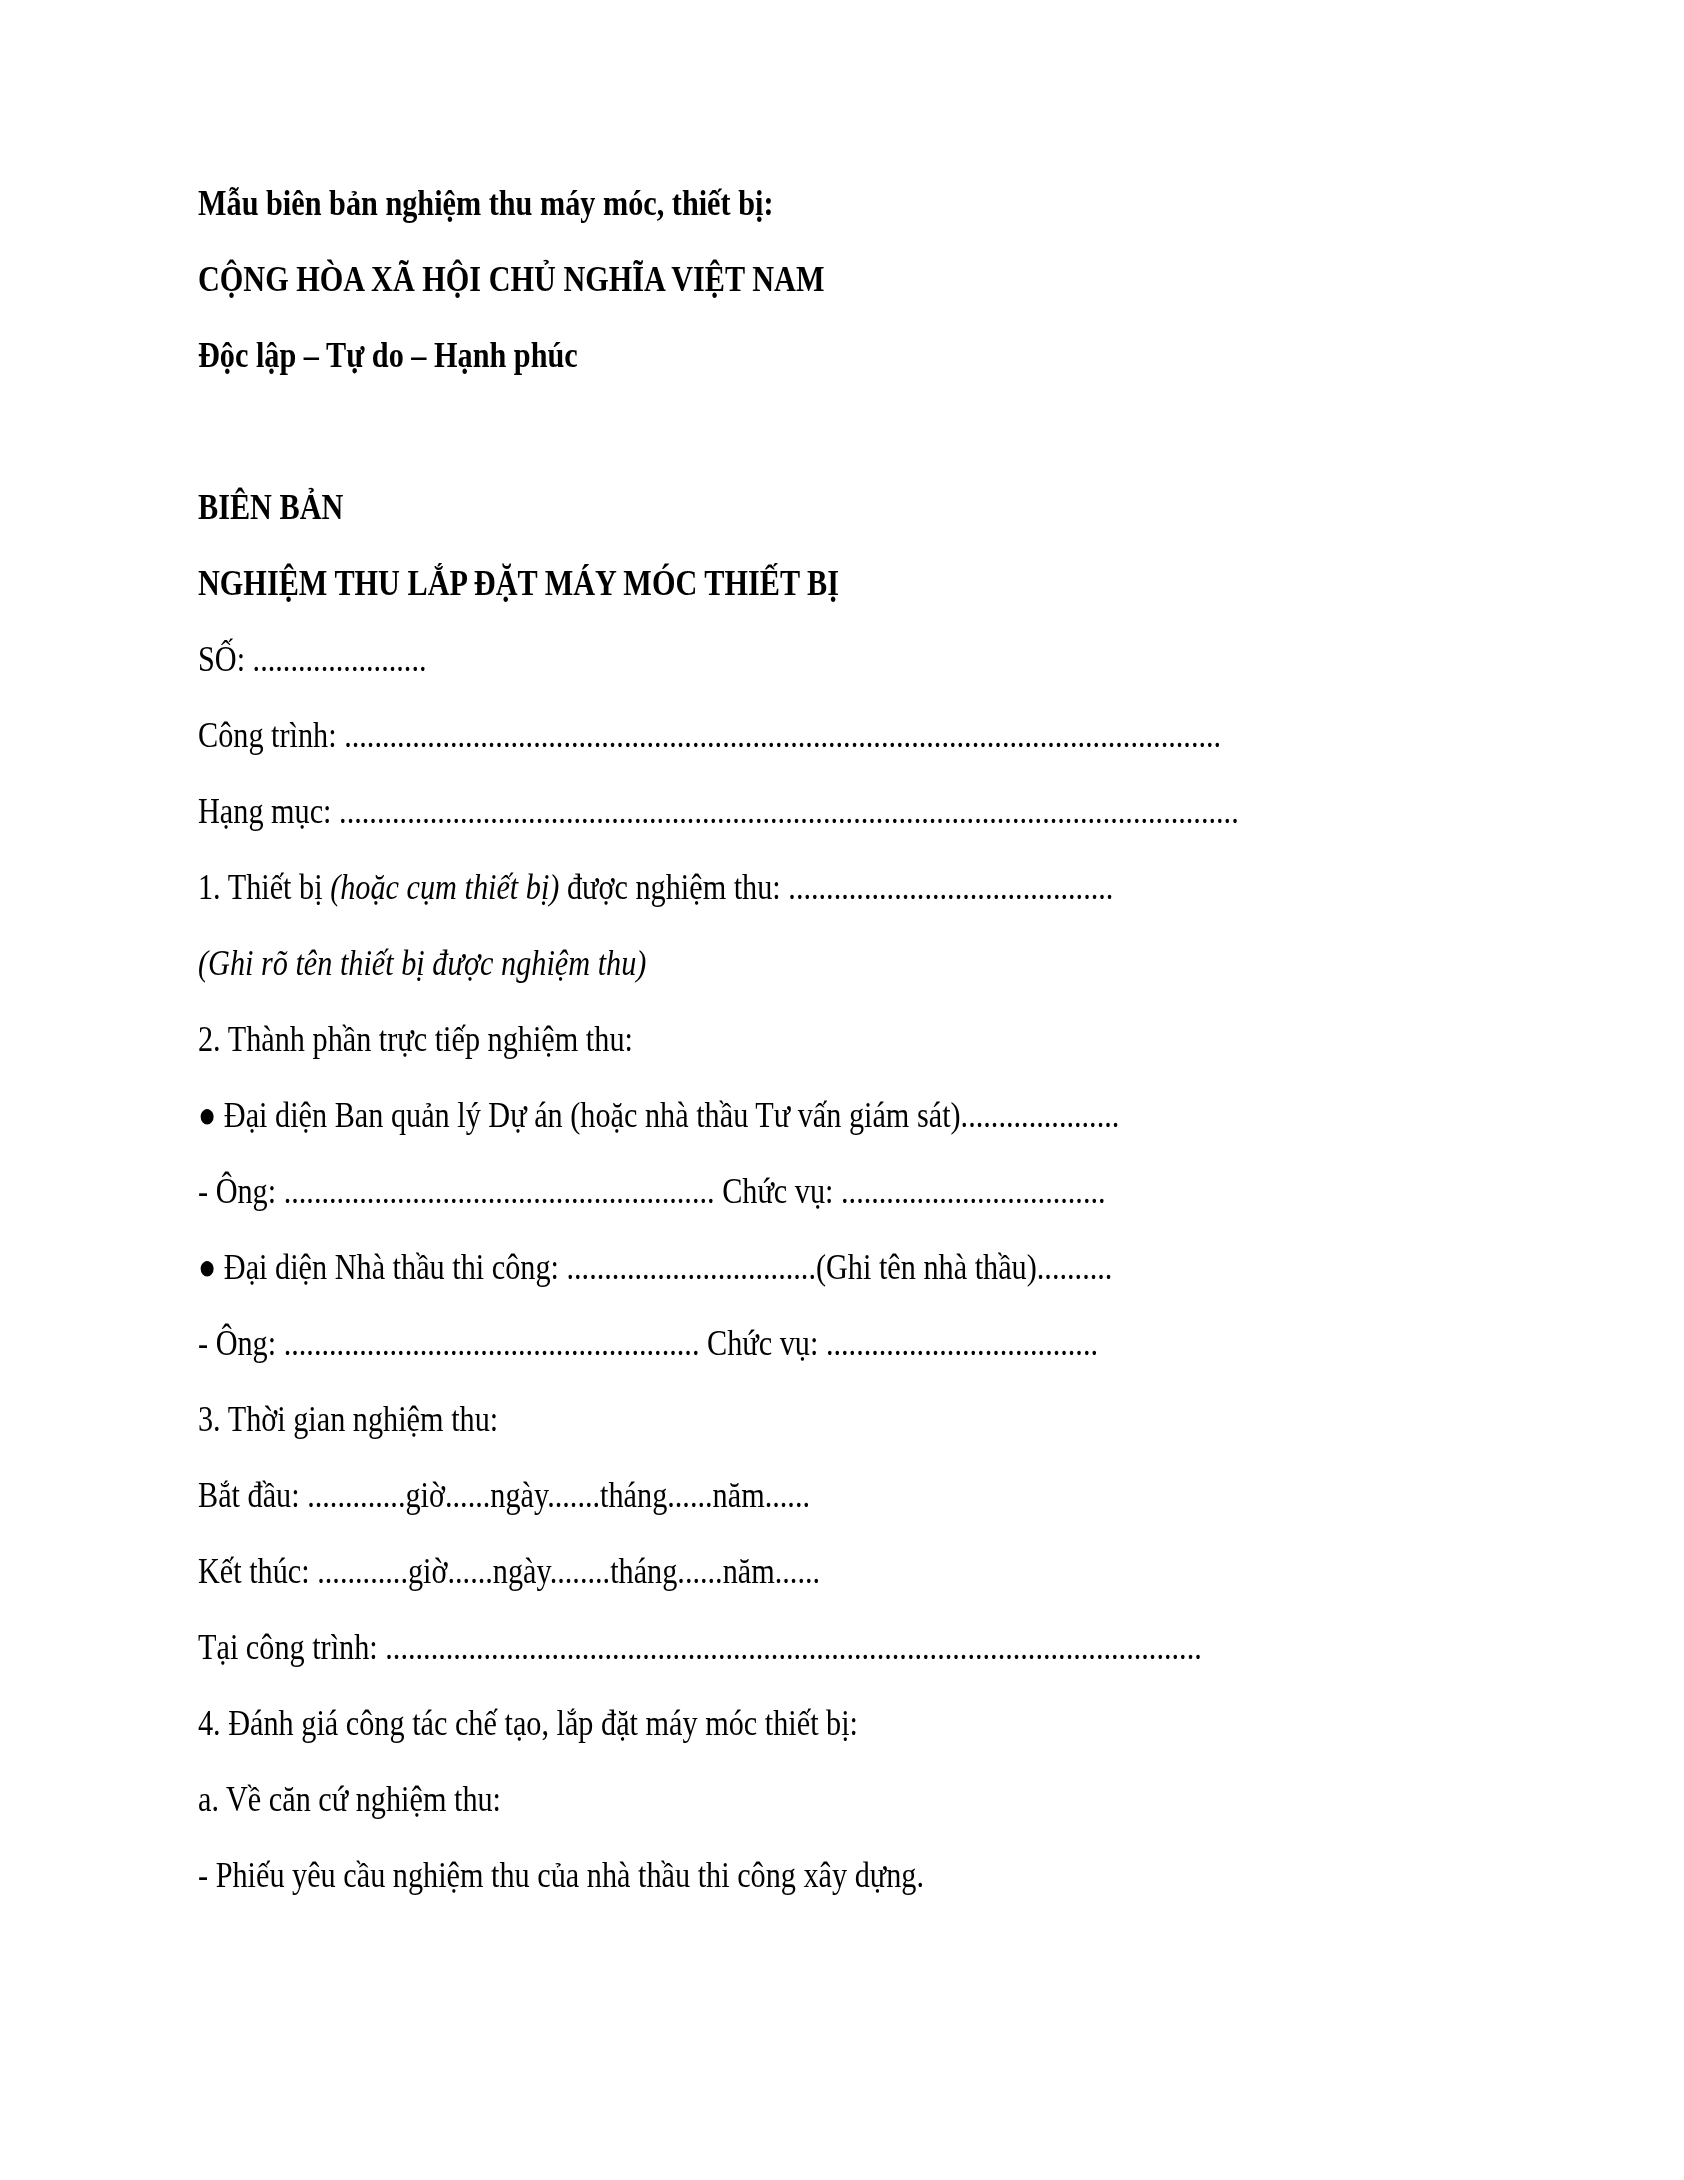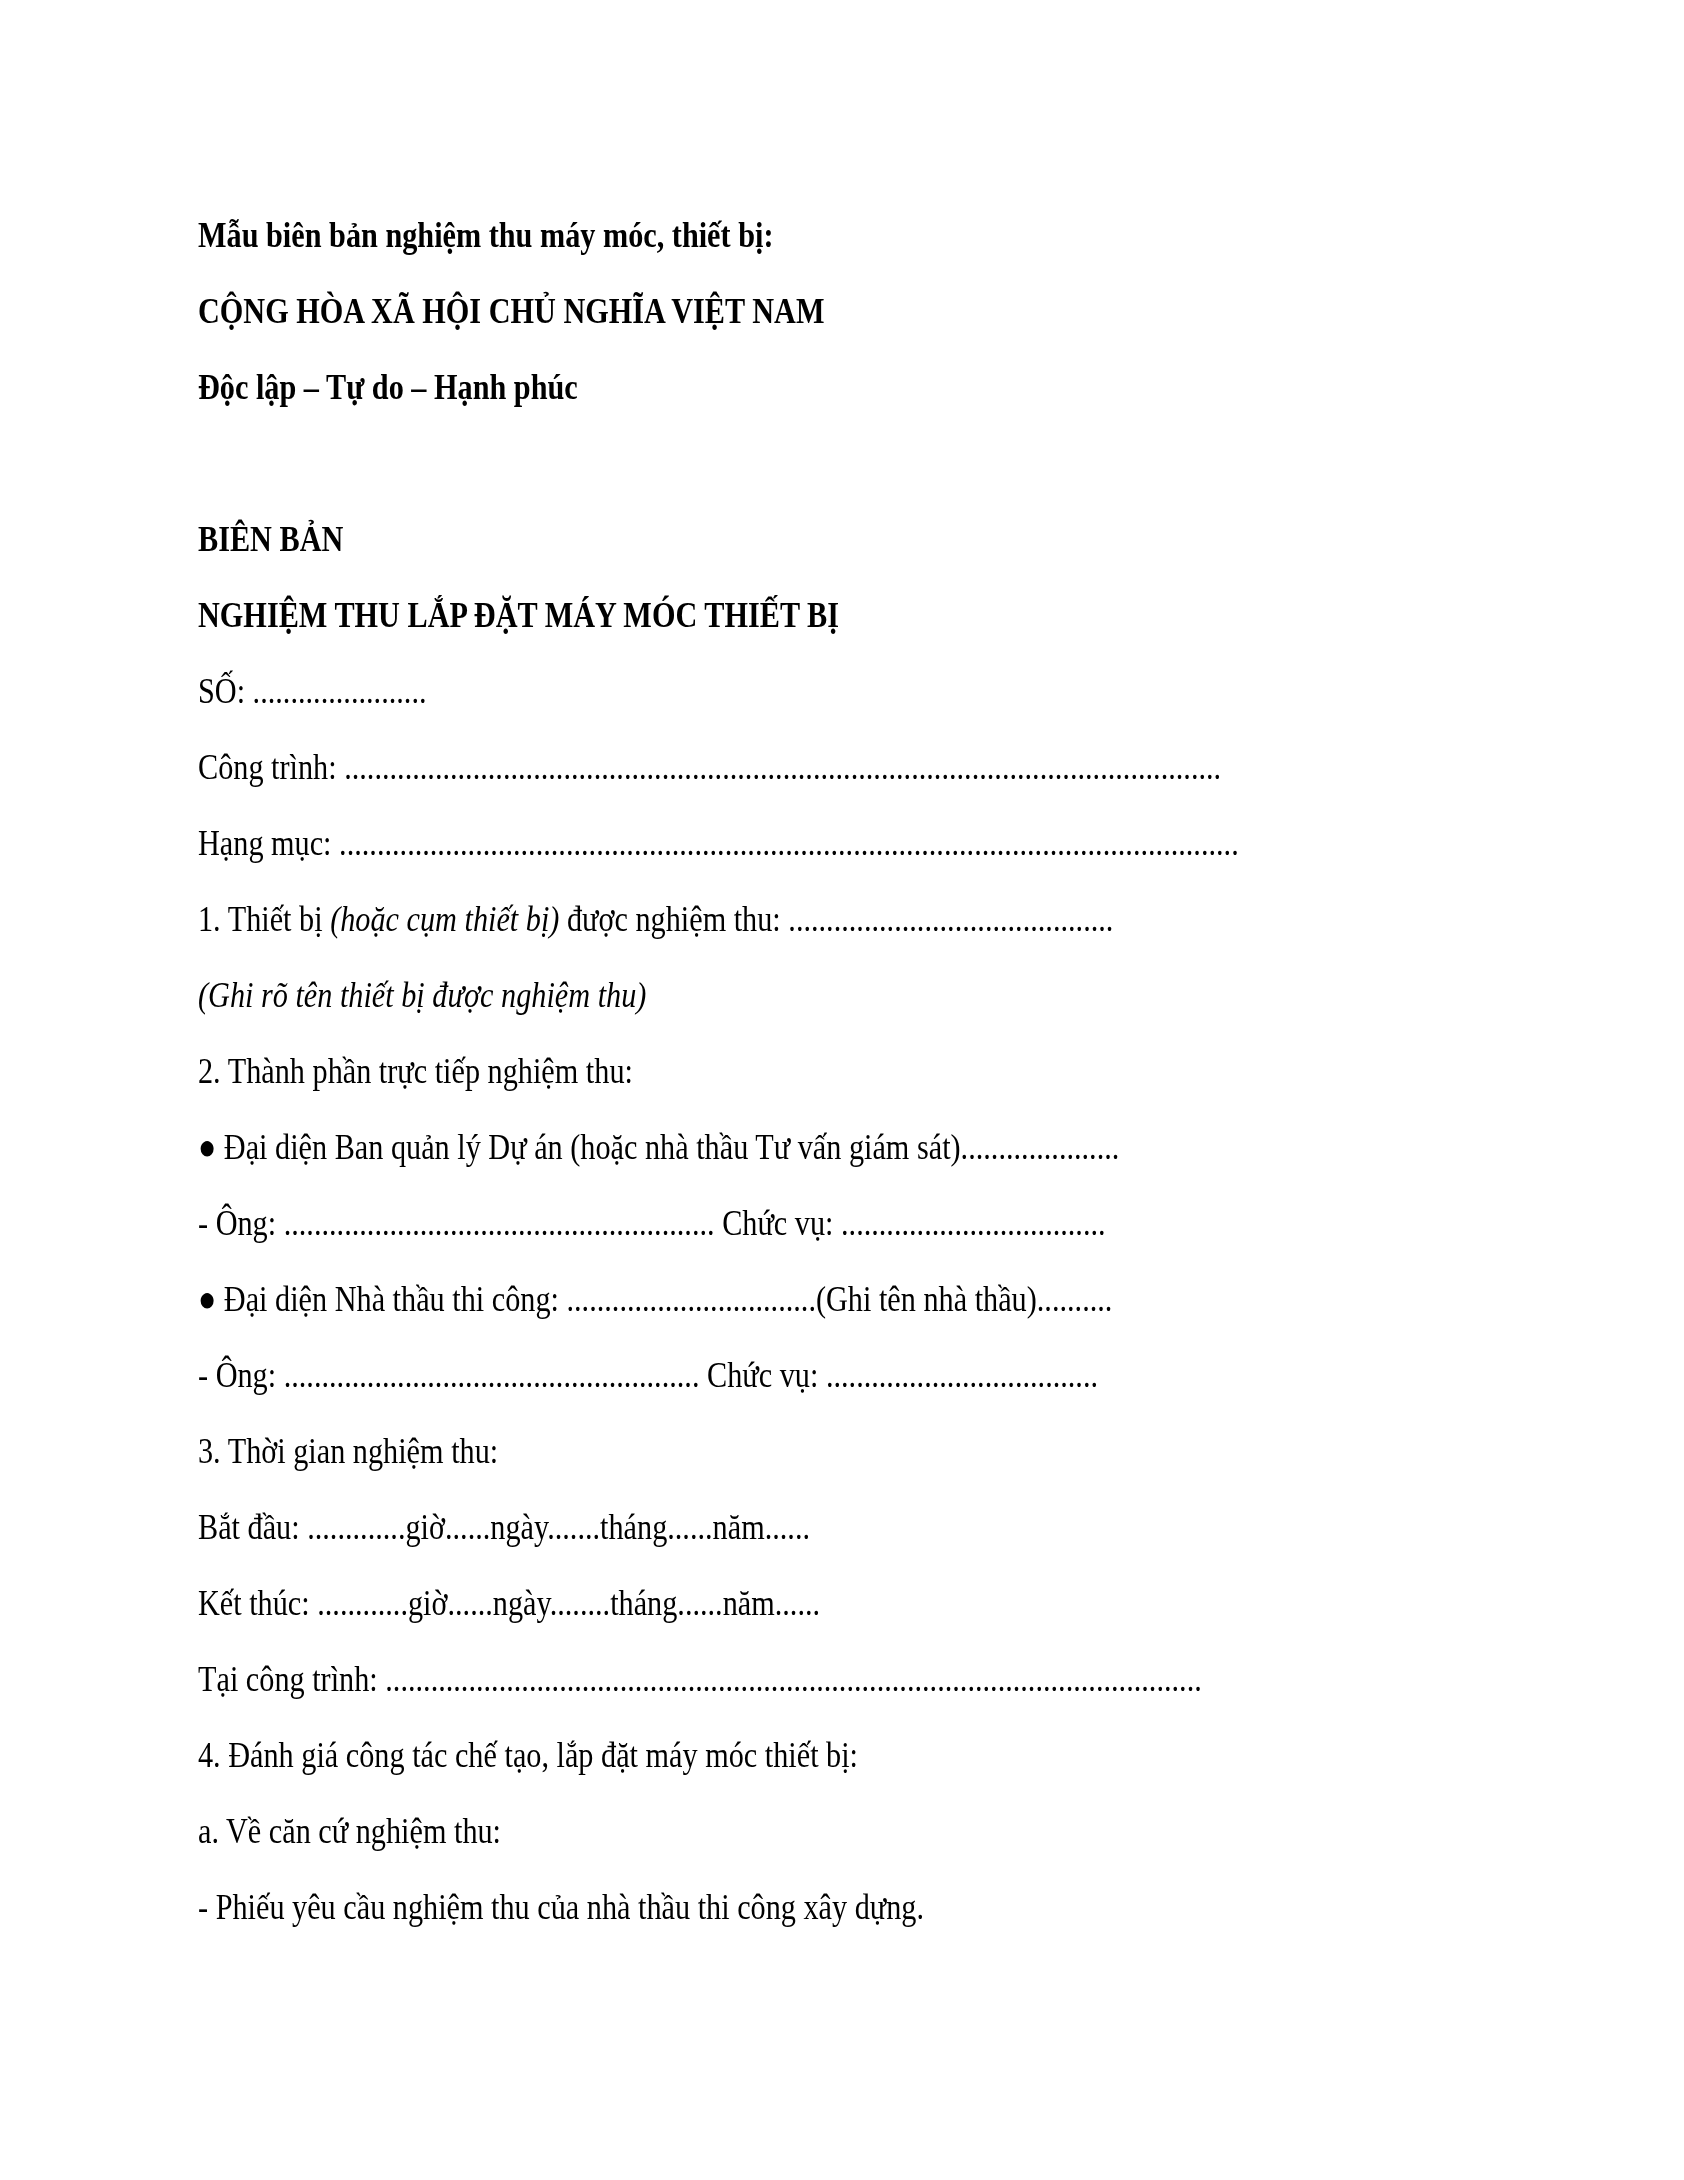--- a/index.html
+++ b/index.html
@@ -17,21 +17,20 @@
   }
   .page {
     position: absolute;
     top: 0;
     left: 0;
     width: 1685px;
     height: 1717px;
     box-sizing: border-box;
     padding: 165px 51px 0 198px;
     background: #ffffff;
-    margin-top: 32px;
   }
   .page p {
     margin: 0;
     font-size: 36px;
     line-height: 76px;
     white-space: pre-wrap;
     transform: scaleX(0.84);
     transform-origin: 0 0;
   }
   .b { font-weight: bold; }

